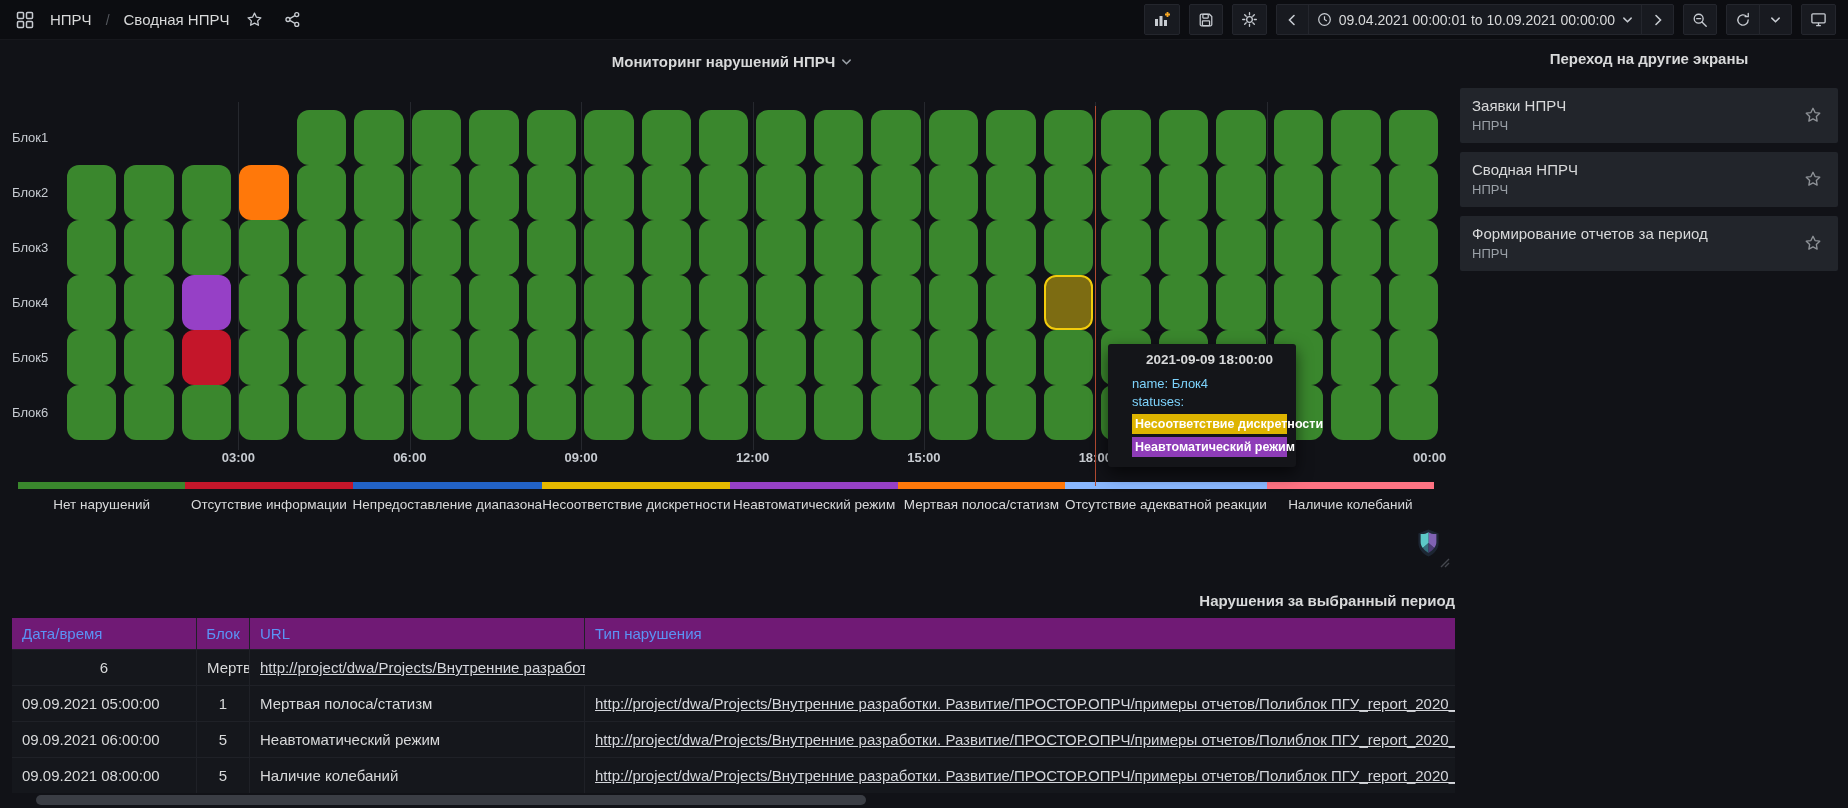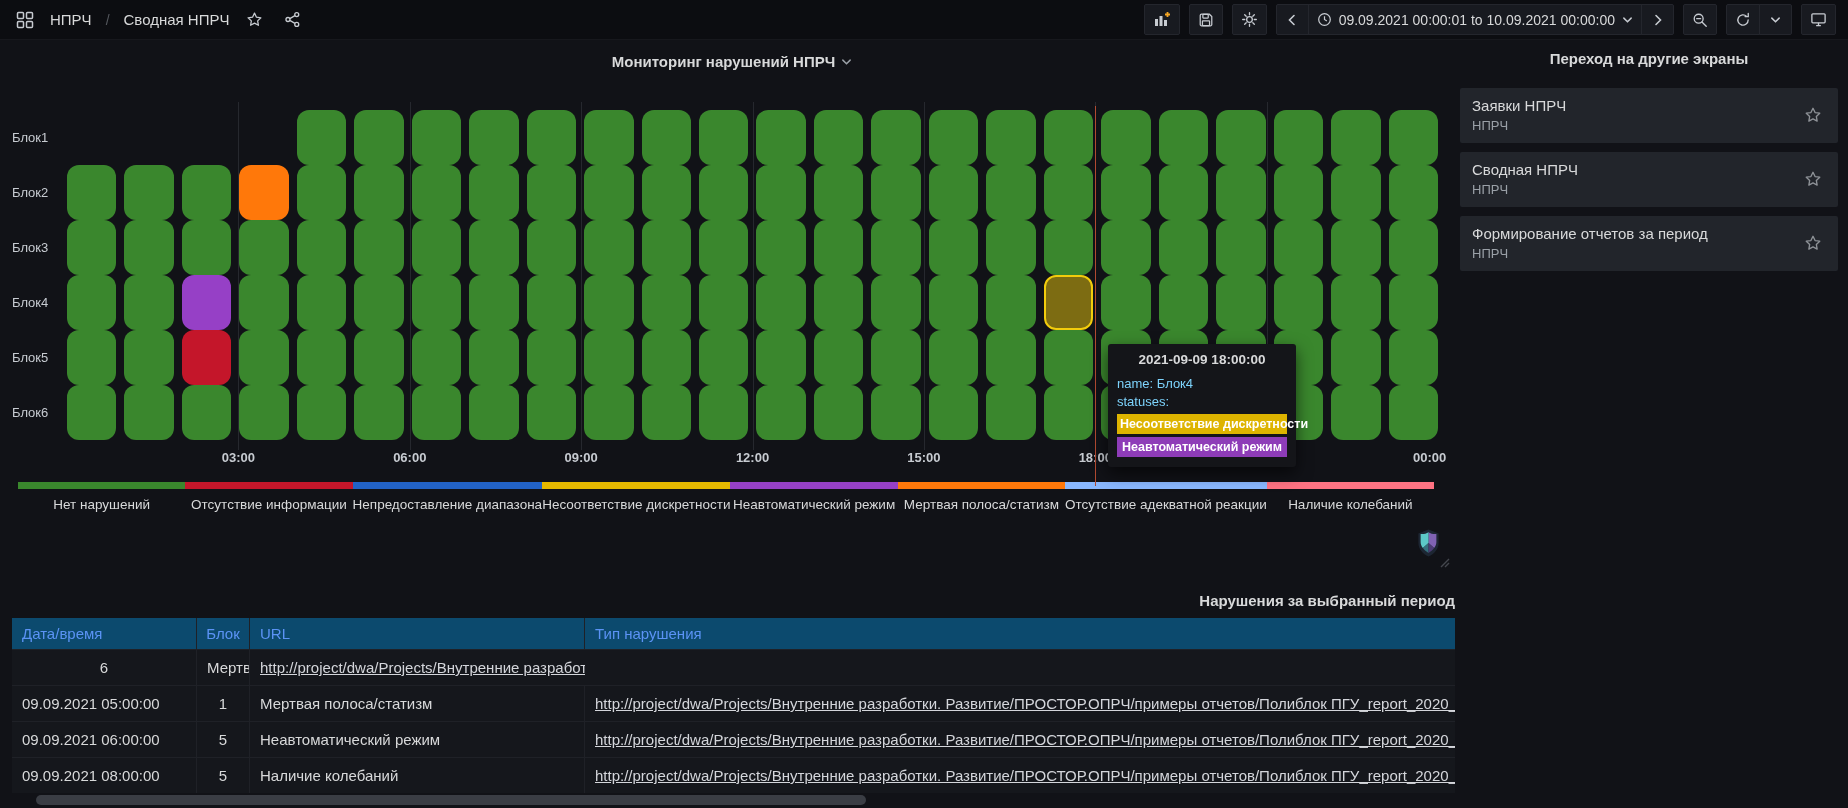--- a/index.html
+++ b/index.html
@@ -52,21 +52,21 @@
   .tick { position:absolute; transform:translateX(-50%); font-size:13px; font-weight:bold; color:#C7CBD1; white-space:nowrap; }
   .legend { display:flex; margin:14px 4px 0 6px; }
   .legend-item { flex:1; cursor:pointer; }
   .legend-swatch { height:7px; width:100%; }
   .legend-label { text-align:center; font-size:13.5px; color:#D8D9DA; margin-top:8px; white-space:nowrap; }
   .plugin-logo { position:absolute; right:-4px; bottom:-46px; width:27px; height:30px; }
   .resize-handle { position:absolute; right:-12px; bottom:-56px; width:10px; height:10px; }
   
   .tooltip {
     position:absolute; left:1108px; top:344px; width:188px; z-index:20;
-    background:#141519; border-radius:3px; padding:8px 9px 10px 9px;
+    background:#141519; border-radius:3px; padding:8px 9px 10px 24px;
     box-shadow:0 6px 16px rgba(0,0,0,.6);
   }
   .tt-time { text-align:center; font-size:13.5px; font-weight:bold; color:#D8D9DA; margin-bottom:8px; }
   .tt-line { font-size:13px; color:#7dd3fc; line-height:18px; }
   .tt-badges { margin-top:2px; }
   .tt-badge { display:block; text-align:center; color:#fff; font-size:12.5px; font-weight:bold; padding:3px 3px; margin-top:3px; white-space:nowrap; }
   
   .links-panel { position:absolute; left:1460px; top:48px; width:378px; }
   .links-title { text-align:center; font-size:15px; font-weight:bold; color:#D8D9DA; height:26px; line-height:22px; }
   .link-card {
@@ -74,21 +74,21 @@
     display:flex; align-items:center; justify-content:space-between; cursor:pointer;
   }
   .link-card:first-of-type { margin-top:14px; }
   .link-title { font-size:15px; color:#D8D9DA; }
   .link-sub { font-size:13px; color:#9aa0a7; margin-top:4px; }
   
   .table-panel { position:absolute; left:12px; top:592px; width:1443px; height:216px; }
   .table-title { text-align:right; font-size:15px; font-weight:bold; color:#D8D9DA; height:24px; }
   .vtable { width:100%; }
   .t-row { display:grid; grid-template-columns:185px 53px 335px 1fr; height:36px; background:#15171c; }
-  .t-head { height:31px; background:#0c4a6e; margin-top:2px; }
+  .t-head { height:31px; background:#701a75; margin-top:2px; }
   .t-cell {
     display:flex; align-items:center; padding:0 10px; font-size:15px; color:#D8D9DA;
     border-right:1px solid #1f2127; overflow:hidden; white-space:nowrap;
   }
   .t-row .t-cell:last-child { border-right:none; }
   .t-head .t-cell { color:#5b93f5; font-size:15px; cursor:pointer; }
   .t-body .t-row { border-top:1px solid #1f2127; }
   .t-cell.c-block { justify-content:center; padding:0 4px; }
   .t-link { color:#d4d6db; text-decoration:underline; cursor:pointer; }
   .hscroll {
@@ -154,21 +154,21 @@
         <div class="tbtn">
           <svg width="12" height="12" viewBox="0 0 12 12" fill="none" stroke="#C7CBD1" stroke-width="1.6" stroke-linecap="round">
               <path d="M8 1.5L3.5 6 8 10.5"></path>
             </svg>
         </div>
         <div class="tbtn">
           <svg width="15" height="15" viewBox="0 0 16 16" fill="none" stroke="#C7CBD1" stroke-width="1.3">
             <circle cx="8" cy="8" r="6.2"></circle>
               <path d="M8 4.5V8l2.5 1.6"></path>
           </svg>
-          <span class="time-text">09.09.2021 00:00:01 to 10.09.2021 00:00:00</span>
+          <span class="time-text">09.04.2021 00:00:01 to 10.09.2021 00:00:00</span>
           <svg width="11" height="11" viewBox="0 0 12 12" fill="none" stroke="#C7CBD1" stroke-width="1.6" stroke-linecap="round">
               <path d="M2 4.5L6 8.5 10 4.5"></path>
             </svg>
         </div>
         <div class="tbtn">
           <svg width="12" height="12" viewBox="0 0 12 12" fill="none" stroke="#C7CBD1" stroke-width="1.6" stroke-linecap="round">
               <path d="M4 1.5L8.5 6 4 10.5"></path>
             </svg>
         </div>
       </div>

